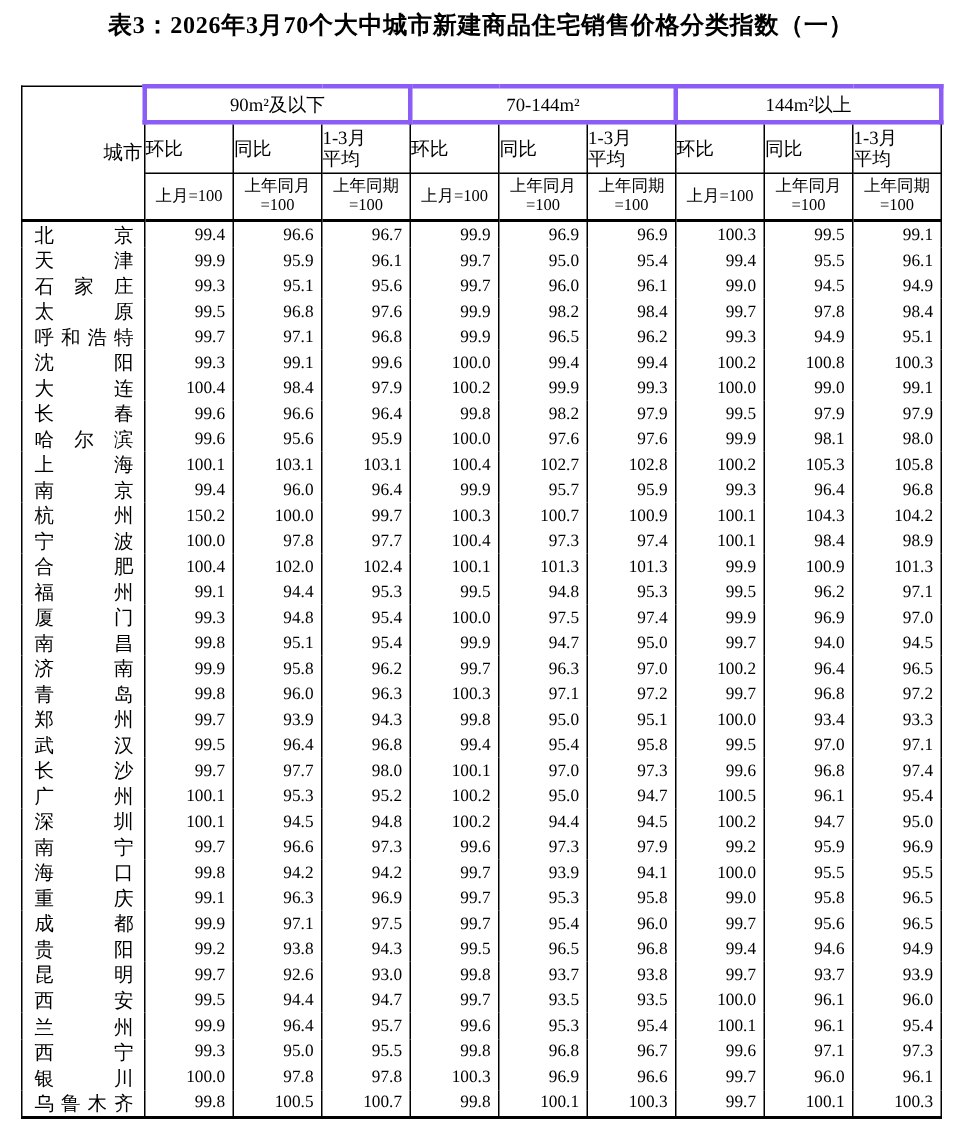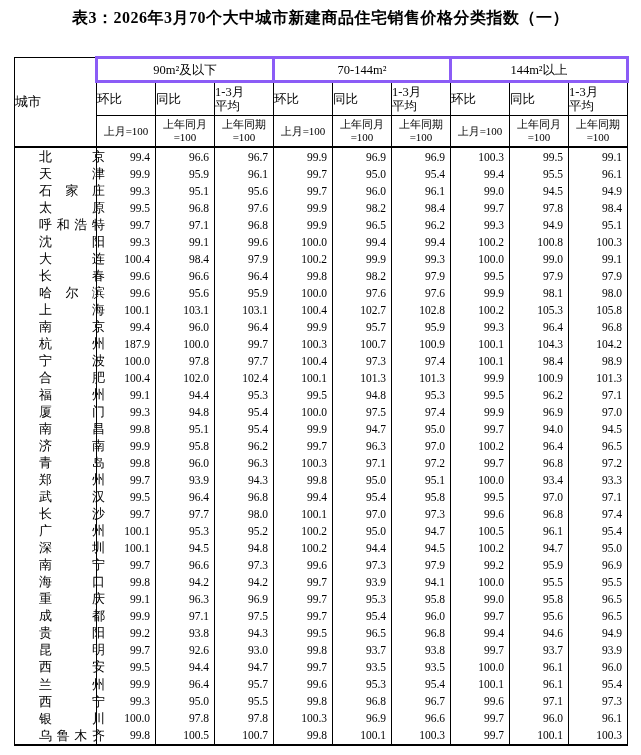--- a/index.html
+++ b/index.html
@@ -36,21 +36,21 @@
   th, td {
     padding: 0;
     vertical-align: middle;
     font-weight: normal;
     color: #000;
   }
   .th-city {
     border: 1px solid #000;
     border-bottom: 2px solid #000;
     font-size: 13px;
-    text-align: left;
+    text-align: right;
   }
   .group-cell {
     border: 3px solid #8b5cf6;
     height: 21px;
     font-size: 12.5px;
     text-align: center;
     line-height: 20px;
   }
   #metric-row th {
     border: 1px solid #000;
@@ -70,21 +70,21 @@
     line-height: 14px;
   }
   #base-row th .l { line-height: 13px; }
   tbody td {
     border-left: 1px solid #000;
     border-right: 1px solid #000;
     height: 17px;
   }
   td.city-cell {
     font-size: 13px;
-    padding-left: 24px;
+    padding-left: 8px;
   }
   .city-inner {
     display: inline-block;
     width: 66px;
     text-align: justify;
     text-align-last: justify;
     line-height: 16px;
     vertical-align: middle;
   }
   td.val-cell {
@@ -316,21 +316,21 @@
           <td class="val-cell">96.4</td>
           <td class="val-cell">99.9</td>
           <td class="val-cell">95.7</td>
           <td class="val-cell">95.9</td>
           <td class="val-cell">99.3</td>
           <td class="val-cell">96.4</td>
           <td class="val-cell">96.8</td>
         </tr>
         <tr>
           <td class="city-cell"><span class="city-inner">杭州</span></td>
-          <td class="val-cell">187.9</td>
+          <td class="val-cell">150.2</td>
           <td class="val-cell">100.0</td>
           <td class="val-cell">99.7</td>
           <td class="val-cell">100.3</td>
           <td class="val-cell">100.7</td>
           <td class="val-cell">100.9</td>
           <td class="val-cell">100.1</td>
           <td class="val-cell">104.3</td>
           <td class="val-cell">104.2</td>
         </tr>
         <tr>

